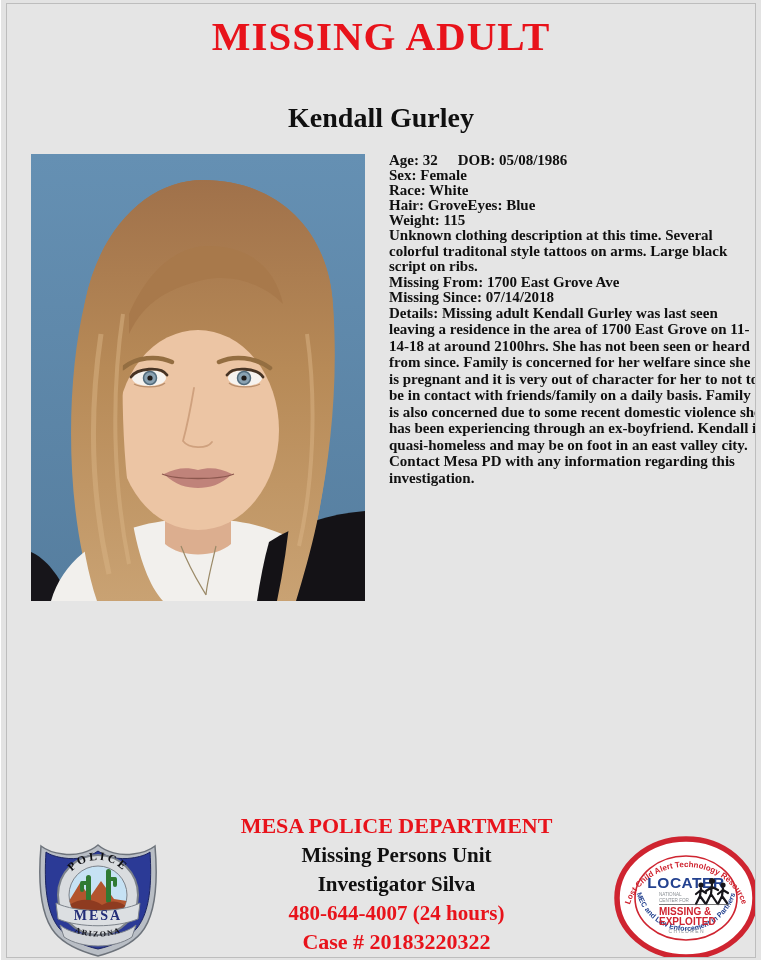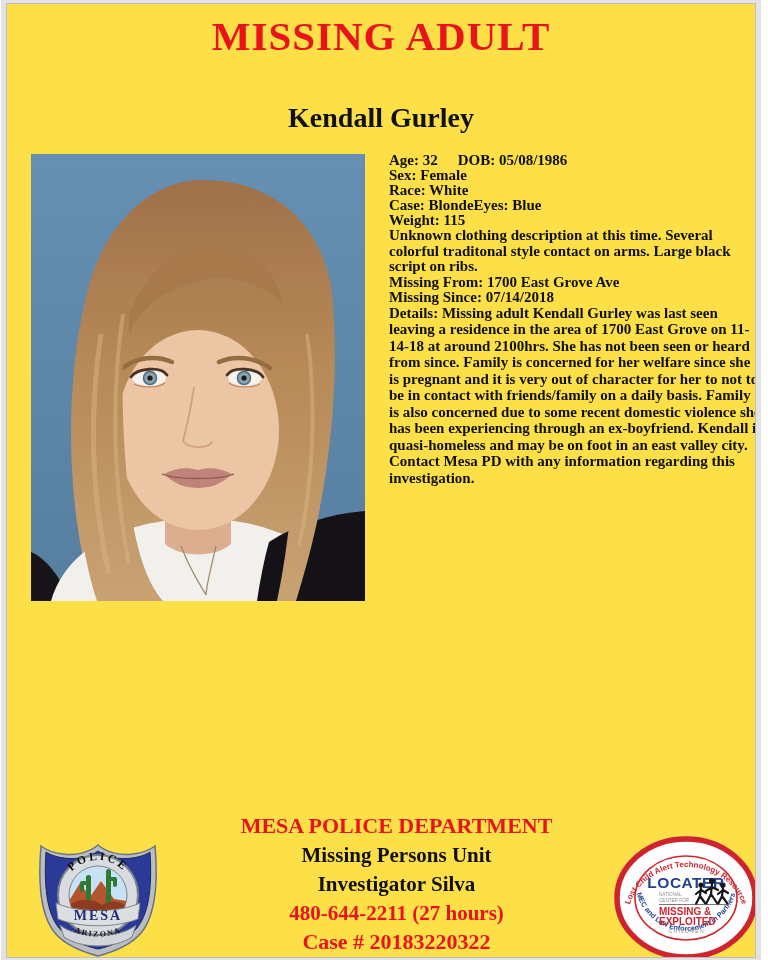--- a/index.html
+++ b/index.html
@@ -1,18 +1,18 @@
 <!DOCTYPE html>
 <html style="--title-red: #e8131b; --photo-bg: #5e87ab; --badge-navy: #2b3a96; --locater-red: #cf2430; --locater-blue: #23418f;"><head>
 <meta charset="utf-8">
 <style>
   html,body{margin:0;padding:0;}
   body{width:768px;height:960px;background:#ffffff;font-family:"Liberation Serif",serif;}
   .stage{position:relative;width:768px;height:960px;background:#fff;overflow:hidden;}
-  .page{position:absolute;left:6px;top:3px;width:748px;height:953px;background:#fde047;
+  .page{position:absolute;left:6px;top:3px;width:748px;height:953px;background:#e5e5e5;
         border:1px solid #bdbdbd;box-shadow:0 0 0 5px #e3e3e3;overflow:hidden;}
   .title{position:absolute;top:9px;left:0;width:100%;text-align:center;
          font-size:41px;line-height:47px;font-weight:bold;color:var(--title-red,#e8131b);letter-spacing:1px;}
   .name{position:absolute;top:98px;left:0;width:100%;text-align:center;
         font-size:28px;line-height:32px;font-weight:bold;color:#101010;}
   .photo{position:absolute;left:24px;top:150px;width:334px;height:447px;background:#5e87ab;}
   .photo svg{display:block;width:334px;height:447px;}
   .info{position:absolute;left:382px;top:149px;width:374px;color:#101010;font-weight:bold;font-size:15px;}
   .info p{margin:0;}
   .attr{line-height:15px;margin-bottom:5.5px;}
@@ -92,33 +92,33 @@
           <path d="M92,160 C80,240 82,330 98,410" stroke-width="4"></path>
           <path d="M276,180 C286,250 282,330 268,392" stroke-width="4"></path>
         </g>
       </svg>
     </div>
 
     <div class="info">
       <p class="attr"><span>Age: 32</span><span class="gap2">DOB: 05/08/1986</span></p>
       <p class="attr">Sex: Female</p>
       <p class="attr">Race: White</p>
-      <p class="attr"><span>Case: Blonde</span><span class="gap3">Eyes: Blue</span></p>
+      <p class="attr"><span>Hair: Grove</span><span class="gap3">Eyes: Blue</span></p>
       <p class="attr">Weight: 115</p>
-      <p class="clothing">Unknown clothing description at this time. Several colorful traditonal style contact on arms. Large black script on ribs.</p>
+      <p class="clothing">Unknown clothing description at this time. Several colorful traditonal style tattoos on arms. Large black script on ribs.</p>
       <p class="mfrom">Missing From: 1700 East Grove Ave</p>
       <p class="msince">Missing Since: 07/14/2018</p>
       <p class="narrative">Details: Missing adult Kendall Gurley was last seen leaving a residence in the area of 1700 East Grove on 11-14-18 at around 2100hrs. She has not been seen or heard from since. Family is concerned for her welfare since she is pregnant and it is very out of character for her to not to be in contact with friends/family on a daily basis. Family is also concerned due to some recent domestic violence she has been experiencing through an ex-boyfriend. Kendall is quasi-homeless and may be on foot in an east valley city. Contact Mesa PD with any information regarding this investigation.</p>
     </div>
 
     <div class="footer">
       <p class="f-dept">MESA POLICE DEPARTMENT</p>
       <p class="f-unit">Missing Persons Unit</p>
       <p class="f-inv">Investigator Silva</p>
-      <p class="f-phone">480-644-2211 (27 hours)</p>
+      <p class="f-phone">480-644-4007 (24 hours)</p>
       <p class="f-case">Case # 20183220322</p>
     </div>
 
     <div class="badge">
       <svg viewBox="0 0 124 116">
         <defs>
           <path id="bpa" d="M27,54 A35,35 0 0 1 97,54"></path>
           <path id="baz" d="M30,86 A40,24 0 0 0 94,86"></path>
           <clipPath id="scc">
               <circle cx="62" cy="54" r="29"></circle>

